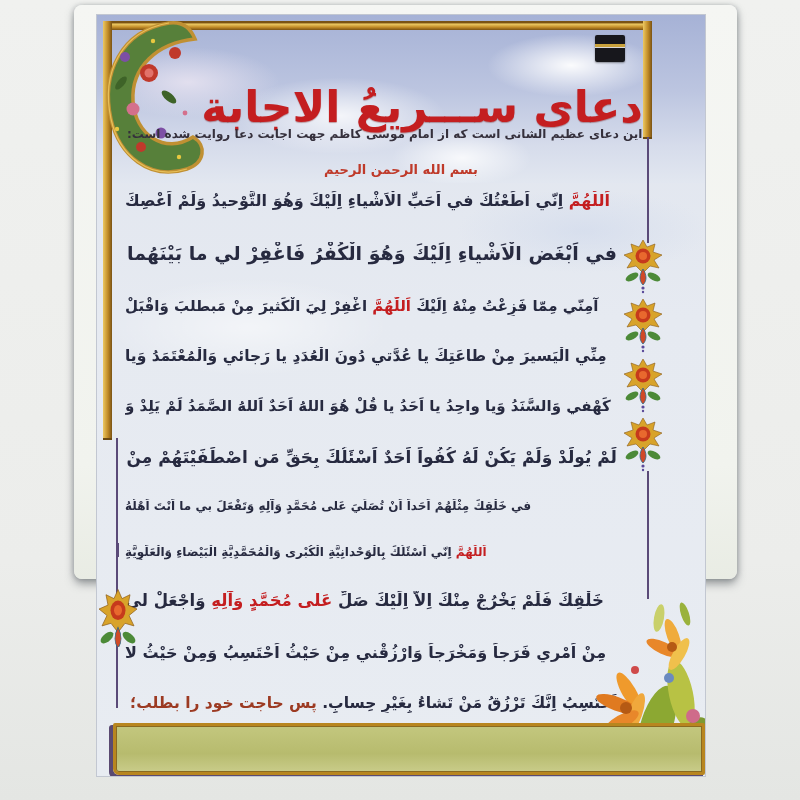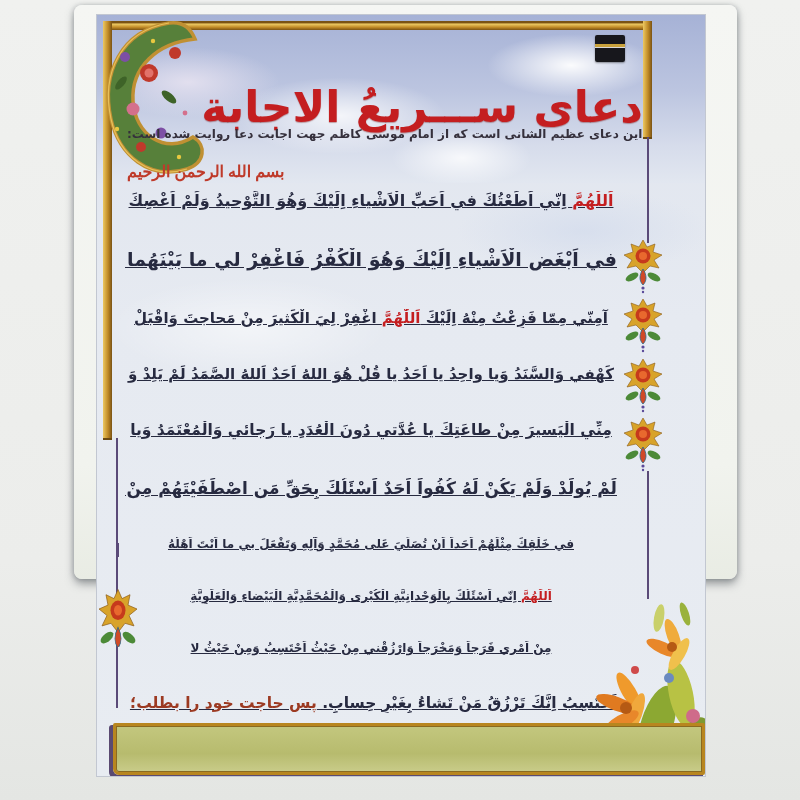--- a/index.html
+++ b/index.html
@@ -71,30 +71,30 @@
     font-size:44px;font-weight:bold;color:var(--red);
     text-shadow:0 1px 1px rgba(110,0,0,.35);
     direction:rtl;white-space:nowrap;
   }
   .subtitle{
     position:absolute;left:30px;top:112px;width:548px;
     text-align:left;font-size:12px;font-weight:bold;color:#35303c;direction:rtl;
   }
   .bismillah{
     position:absolute;left:30px;top:147px;width:548px;
-    text-align:left;font-size:16px;font-weight:bold;color:#bf3a2a;direction:rtl;font-family:Liberation Serif, serif;
+    text-align:center;font-size:13px;font-weight:bold;color:#bf3a2a;direction:rtl;
   }
   
   .prayer{
     position:absolute;left:28px;top:176px;width:492px;height:522px;
     display:flex;flex-direction:column;justify-content:space-between;direction:rtl;
   }
   .prayer-line{
-    width:100%;white-space:nowrap;overflow:hidden;text-align:center;
-    font-size:20px;font-weight:bold;color:var(--ink);line-height:1.25;text-decoration:underline;
+    width:100%;white-space:nowrap;overflow:hidden;text-align:left;
+    font-size:20px;font-weight:bold;color:var(--ink);line-height:1.25;
   }
   .seg-ink{color:var(--ink);}
   .seg-red{color:var(--red);}
   .seg-maroon{color:var(--maroon);margin-left:32px;}
   
   .note-panel{
     position:absolute;left:16px;top:708px;width:586px;height:46px;
     background:linear-gradient(180deg,#c3c77e 0%,#b7bb6e 60%,#c9cc8a 100%);
     border:3px solid #b8861f;border-radius:2px 2px 2px 6px;
     box-shadow:-3px 3px 0 1px #5a4a72, inset 0 0 0 1px #8a6a20;
@@ -152,27 +152,28 @@
 
       <div class="kaaba"></div>
 
       <h1 class="title">دعای ســـریعُ الاجابة</h1>
       <div class="subtitle">این دعای عظیم الشانی است که از امام موسی کاظم جهت اجابت دعا روایت شده است:</div>
       <div class="bismillah">بسم الله الرحمن الرحیم</div>
 
       <div class="prayer">
           <div class="prayer-line" style="font-size: 16px;"><span class="seg-red">اَللّٰهُمَّ</span><span class="seg-ink"> اِنّي اَطَعْتُكَ في اَحَبِّ الْاَشْياءِ اِلَيْكَ وَهُوَ التَّوْحيدُ وَلَمْ اَعْصِكَ</span></div>
           <div class="prayer-line" style="font-size: 19px;"><span class="seg-ink">في اَبْغَضِ الْاَشْياءِ اِلَيْكَ وَهُوَ الْكُفْرُ فَاغْفِرْ لي ما بَيْنَهُما يا مَنْ اِلَيْهِ مَفَرّي</span></div>
-          <div class="prayer-line" style="font-size: 15px;"><span class="seg-ink">آمِنّي مِمّا فَزِعْتُ مِنْهُ اِلَيْكَ </span><span class="seg-red">اَللّٰهُمَّ</span><span class="seg-ink"> اغْفِرْ لِيَ الْكَثيرَ مِنْ مَحاجتَ وَاقْبَلْ</span></div>
+          <div class="prayer-line" style="font-size: 15px;"><span class="seg-ink">آمِنّي مِمّا فَزِعْتُ مِنْهُ اِلَيْكَ </span><span class="seg-red">اَللّٰهُمَّ</span><span class="seg-ink"> اغْفِرْ لِيَ الْكَثيرَ مِنْ مَبطلبَ وَاقْبَلْ</span></div>
+          <div class="prayer-line" style="font-size: 15.5px;"><span class="seg-ink">مِنِّي الْيَسيرَ مِنْ طاعَتِكَ يا عُدَّتي دُونَ الْعُدَدِ يا رَجائي وَالْمُعْتَمَدُ وَيا</span></div>
           <div class="prayer-line" style="font-size: 15px;"><span class="seg-ink">كَهْفي وَالسَّنَدُ وَيا واحِدُ يا اَحَدُ يا قُلْ هُوَ اللهُ اَحَدٌ اَللهُ الصَّمَدُ لَمْ يَلِدْ وَ</span></div>
-          <div class="prayer-line" style="font-size: 15.5px;"><span class="seg-ink">مِنِّي الْيَسيرَ مِنْ طاعَتِكَ يا عُدَّتي دُونَ الْعُدَدِ يا رَجائي وَالْمُعْتَمَدُ وَيا</span></div>
           <div class="prayer-line" style="font-size: 17px;"><span class="seg-ink">لَمْ يُولَدْ وَلَمْ يَكُنْ لَهُ كُفُواً اَحَدٌ اَسْئَلُكَ بِحَقِّ مَنِ اصْطَفَيْتَهُمْ مِنْ خَلْقِكَ وَلَمْ تَجْعَلْ</span></div>
           <div class="prayer-line" style="font-size: 12px;"><span class="seg-ink">في خَلْقِكَ مِثْلَهُمْ اَحَداً اَنْ تُصَلِّيَ عَلى مُحَمَّدٍ وَآلِهِ وَتَفْعَلَ بي ما اَنْتَ اَهْلُهُ</span></div>
           <div class="prayer-line" style="font-size: 12px;"><span class="seg-red">اَللّٰهُمَّ</span><span class="seg-ink"> اِنّي اَسْئَلُكَ بِالْوَحْدانِيَّةِ الْكُبْرى وَالْمُحَمَّدِيَّةِ الْبَيْضاءِ وَالْعَلَوِيَّةِ</span></div>
-          <div class="prayer-line" style="font-size: 12px;"><span class="seg-ink">مِنْ اَمْري فَرَجاً وَمَخْرَجاً وَارْزُقْني مِنْ حَيْثُ اَحْتَسِبُ وَمِنْ حَيْثُ لا</span></div>
+          <div class="prayer-line" style="font-size: 16.5px;"><span class="seg-ink">خَلْقِكَ فَلَمْ يَخْرُجْ مِنْكَ اِلاّ اِلَيْكَ صَلِّ </span><span class="seg-red">عَلى مُحَمَّدٍ وَآلِهِ</span><span class="seg-ink"> وَاجْعَلْ لي</span></div>
+          <div class="prayer-line" style="font-size: 16px;"><span class="seg-ink">مِنْ اَمْري فَرَجاً وَمَخْرَجاً وَارْزُقْني مِنْ حَيْثُ اَحْتَسِبُ وَمِنْ حَيْثُ لا</span></div>
           <div class="prayer-line" style="font-size: 15.5px;"><span class="seg-ink">اَحْتَسِبُ اِنَّكَ تَرْزُقُ مَنْ تَشاءُ بِغَيْرِ حِسابٍ. </span><span class="seg-maroon">پس حاجت خود را بطلب؛</span></div>
         </div>
 
       <div class="chain">
         <svg viewBox="0 0 42 56">
             <use href="#rosette"></use>
           </svg>
         <svg viewBox="0 0 42 56">
             <use href="#rosette"></use>
           </svg>

